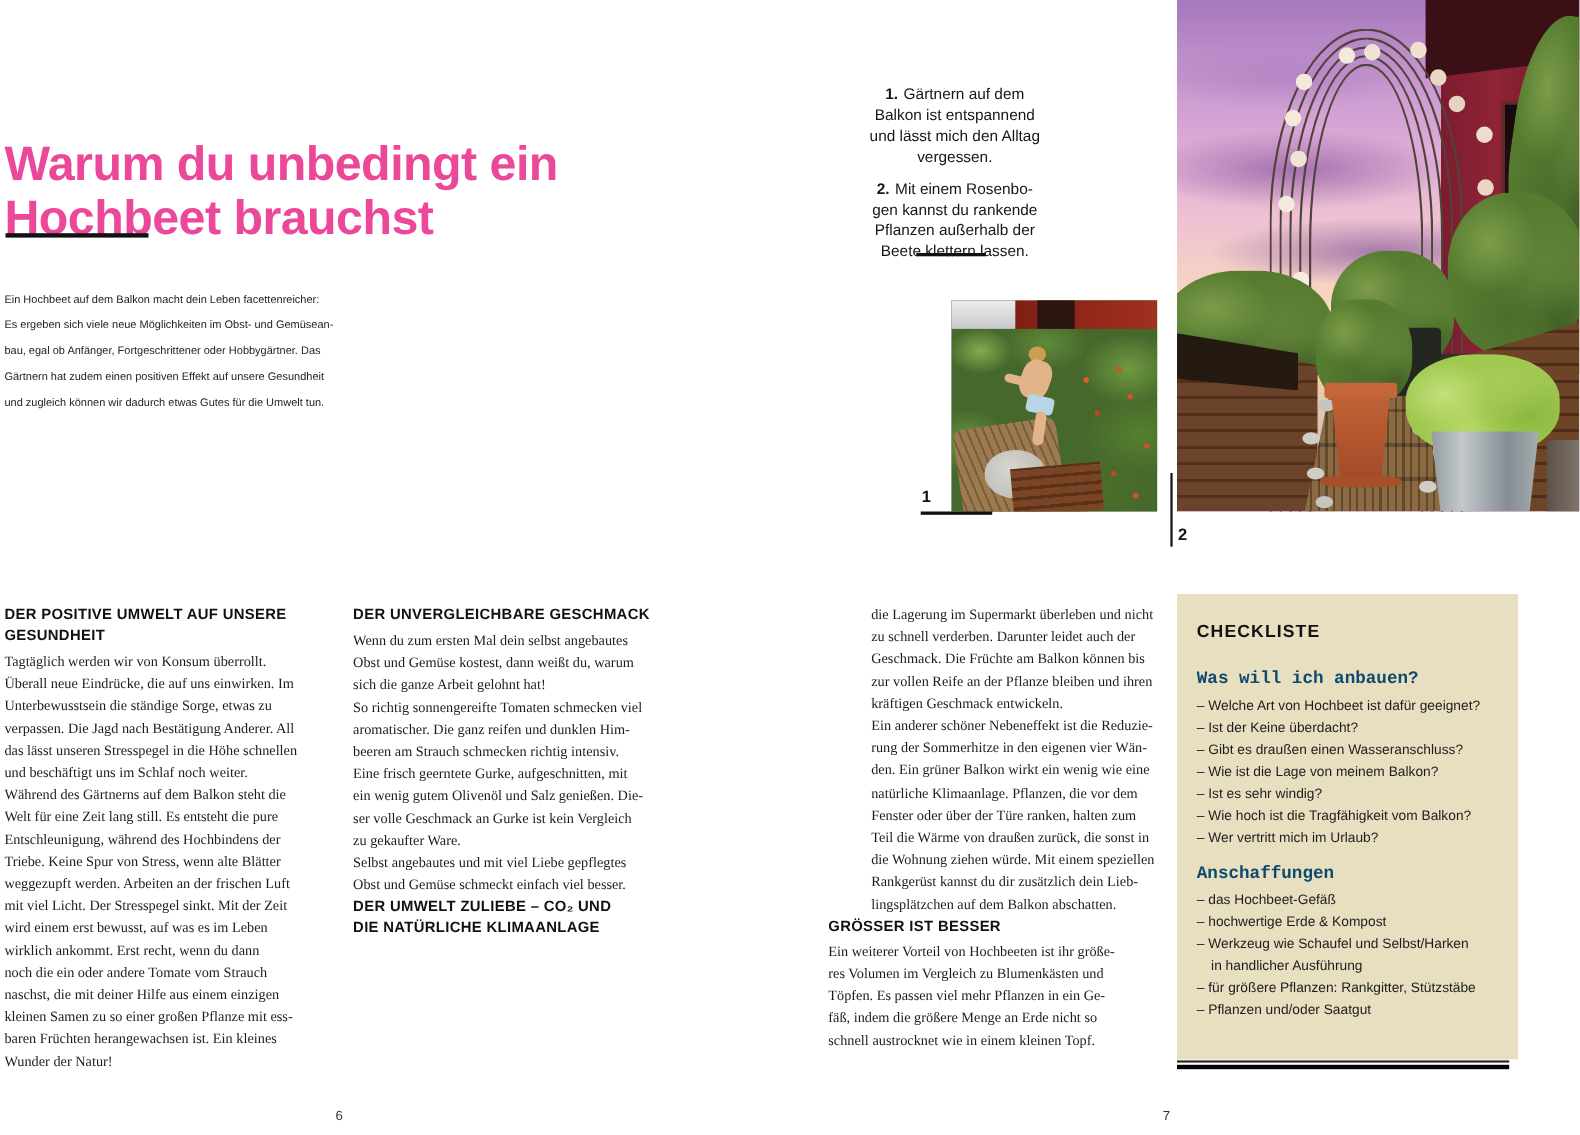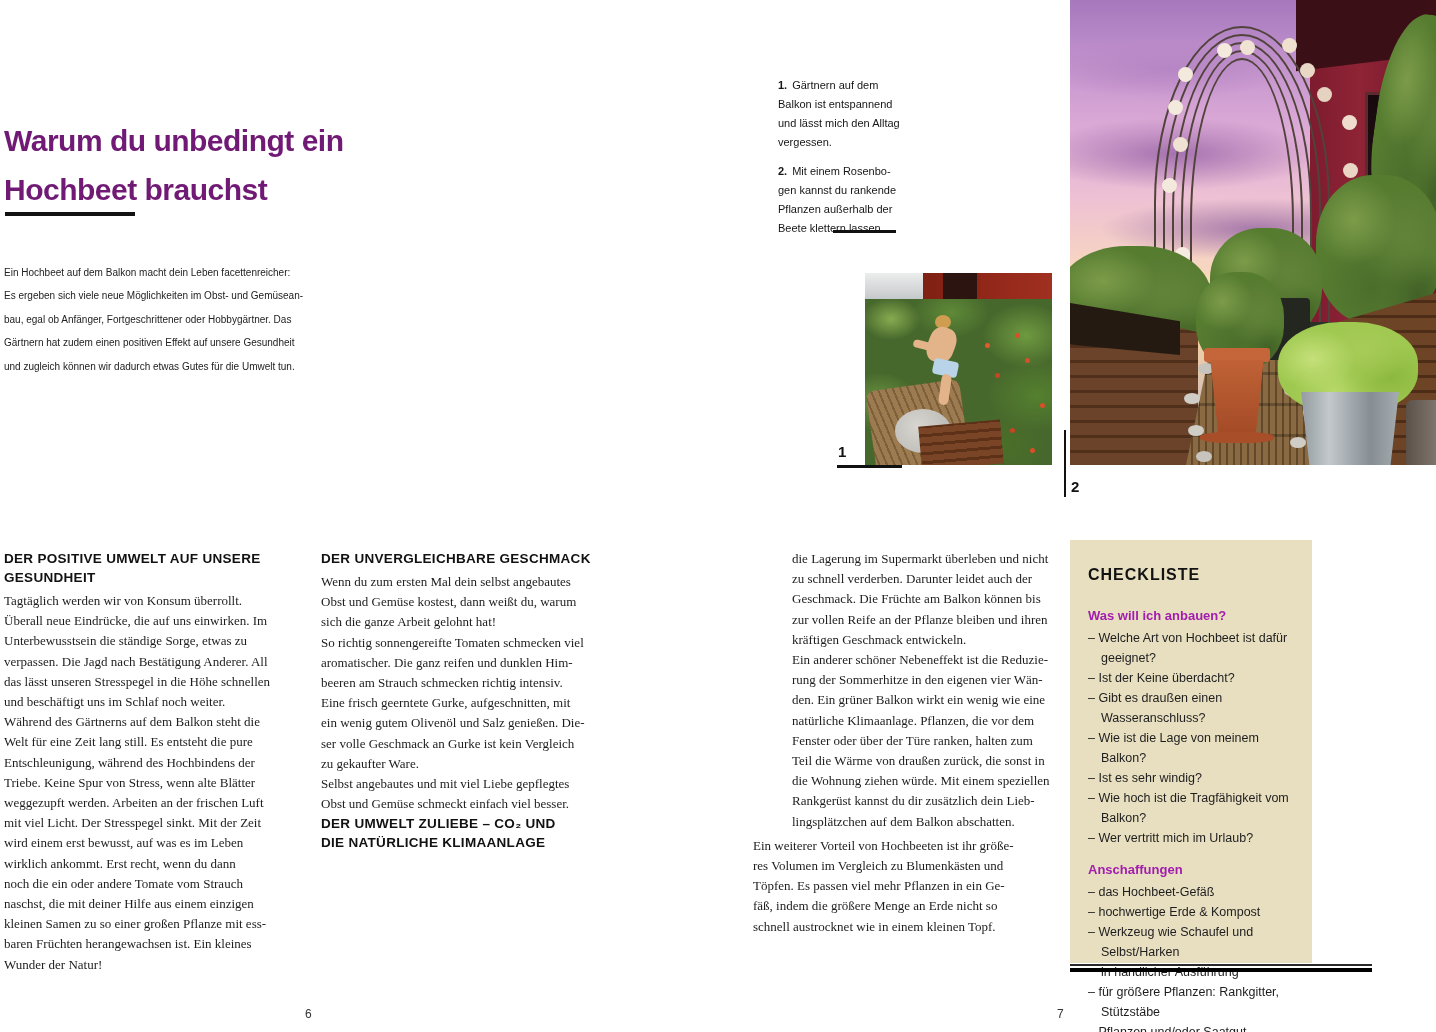--- a/index.html
+++ b/index.html
@@ -1,60 +1,60 @@
 <!DOCTYPE html>
 <html><head>
 <meta charset="utf-8">
 <style>
   html,body{margin:0;padding:0;background:#ffffff;}
   #canvas{position:relative;width:1436px;height:1032px;background:#fff;overflow:hidden;
           font-family:"Liberation Sans",sans-serif;color:#1a1a1a;}
   .abs{position:absolute;}
 
   
-  .title{left:4px;top:96px;width:520px;font-size:30px;line-height:49px;font-weight:bold;
-         letter-spacing:-0.5px;color:#701a75;white-space:pre-line;}
+  .title{left:4px;top:96px;width:520px;font-size:44px;line-height:49px;font-weight:bold;
+         letter-spacing:-0.5px;color:#ec4899;white-space:pre-line;}
   .title-rule{left:5px;top:212px;width:130px;height:4px;background:#121212;}
   .intro{left:4px;top:251px;width:505px;font-size:10px;line-height:23.4px;color:#222;
          white-space:pre-line;}
 
   .col{position:absolute;width:316px;}
   .col h2{margin:0;font-family:"Liberation Sans",sans-serif;font-size:13.5px;line-height:19px;
           font-weight:bold;letter-spacing:0.3px;color:#111;white-space:pre-line;}
   .col .body{font-family:"Liberation Serif",serif;font-size:13px;line-height:20.2px;
              color:#1c1c1c;white-space:pre;margin-top:4px;}
   #col1{left:4px;top:549px;}
   #col2{left:321px;top:549px;}
   #col3{left:753px;top:549px;}
   .mt{margin-top:21px;}
 
   .pageno{font-size:12px;color:#333;}
   #pn-left{left:305px;top:1007px;}
   #pn-right{left:1057px;top:1007px;}
 
   
-  .captions{left:778px;top:76px;width:180px;font-size:11px;
+  .captions{left:778px;top:76px;width:180px;text-align:center;font-size:14px;
             line-height:19px;color:#161616;}
   .caption{margin:0 0 10px 0;}
   .cap-num{font-weight:bold;margin-right:5px;}
   .cap-text{white-space:pre-line;}
   .caption-rule{left:833px;top:230px;width:63px;height:3px;background:#111;}
 
   
   .photo-label{font-size:15px;font-weight:bold;color:#111;}
   #label1{left:838px;top:443px;}
   #label1-rule{left:837px;top:465px;width:65px;height:3px;background:#111;}
   #label2{left:1071px;top:478px;}
   #label2-vline{left:1064px;top:430px;width:2px;height:67px;background:#111;}
 
   
-  .checklist{left:1070px;top:540px;width:242px;height:423px;background:#e8dfc1;
+  .checklist{left:1070px;top:540px;width:310px;height:423px;background:#e8dfc1;
              box-sizing:border-box;padding:26px 14px 0 18px;}
   .cl-title{font-size:16px;font-weight:bold;letter-spacing:1px;color:#121212;margin:0 0 24px 0;}
-  .cl-sec{font-size:13px;font-weight:bold;margin:0 0 5px 0;color:#a21caf;}
+  .cl-sec{font-size:16px;font-weight:bold;margin:0 0 5px 0;color:#0c4a6e;font-family:Liberation Mono, monospace;}
   .cl-sec.mt2{margin-top:14px;}
   .cl-item{font-size:12.5px;line-height:20px;color:#1d1d1d;padding-left:13px;
            text-indent:-13px;white-space:pre-line;}
   .cl-rule-thin{left:1070px;top:964px;width:302px;height:2px;background:#2a2a2a;}
   .cl-rule-thick{left:1070px;top:968px;width:302px;height:4px;background:#000;}
 
   
   #photo1{left:865px;top:273px;width:187px;height:192px;overflow:hidden;background:#47682c;}
   #photo1 div{position:absolute;}
   .p1-sky{left:0;top:0;width:78px;height:62px;
@@ -314,20 +314,21 @@
 kräftigen Geschmack entwickeln.
 Ein anderer schöner Nebeneffekt ist die Reduzie-
 rung der Sommerhitze in den eigenen vier Wän-
 den. Ein grüner Balkon wirkt ein wenig wie eine
 natürliche Klimaanlage. Pflanzen, die vor dem
 Fenster oder über der Türe ranken, halten zum
 Teil die Wärme von draußen zurück, die sonst in
 die Wohnung ziehen würde. Mit einem speziellen
 Rankgerüst kannst du dir zusätzlich dein Lieb-
 lingsplätzchen auf dem Balkon abschatten.</div>
+    <h2 class="mt">GRÖSSER IST BESSER</h2>
     <div class="body">Ein weiterer Vorteil von Hochbeeten ist ihr größe-
 res Volumen im Vergleich zu Blumenkästen und
 Töpfen. Es passen viel mehr Pflanzen in ein Ge-
 fäß, indem die größere Menge an Erde nicht so
 schnell austrocknet wie in einem kleinen Topf.</div>
   </div>
 
   <div class="abs checklist">
     <div class="cl-title">CHECKLISTE</div>
     <div class="cl-sec">Was will ich anbauen?</div>

